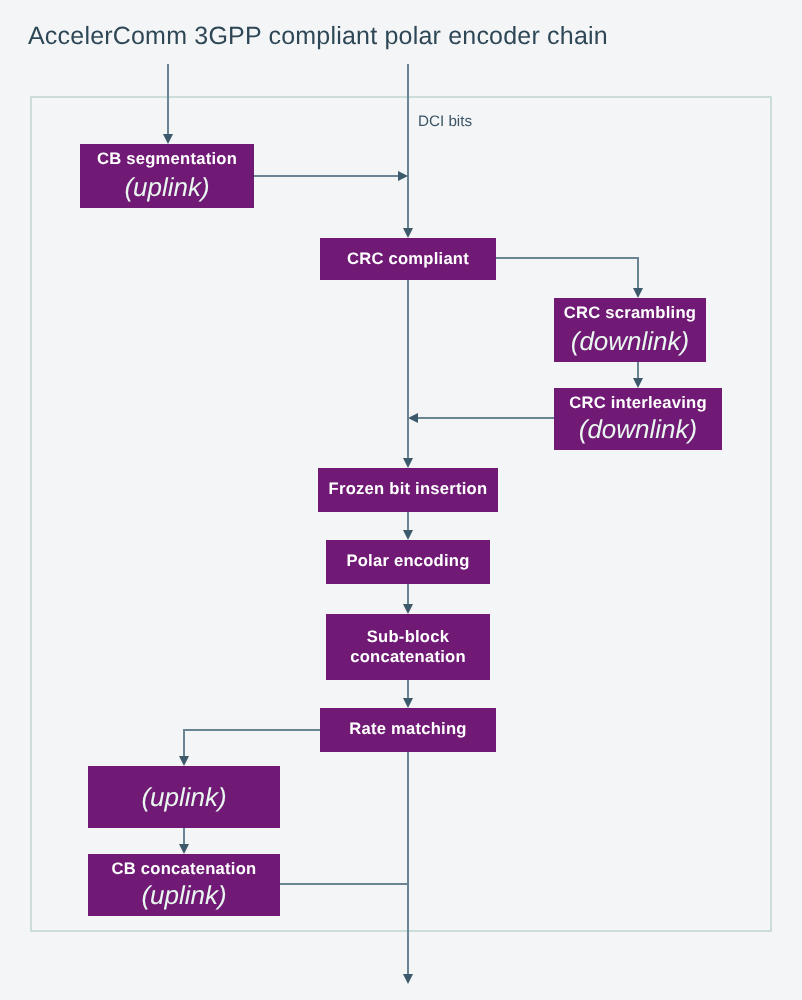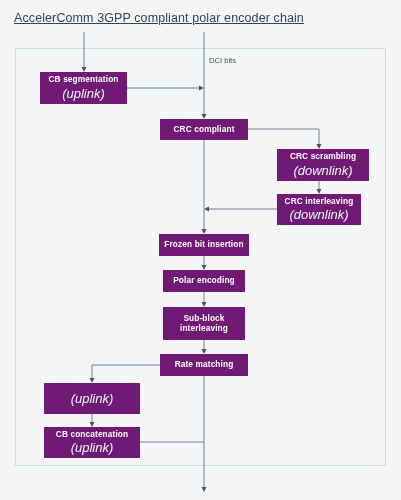--- a/index.html
+++ b/index.html
@@ -21,21 +21,20 @@
     height: 500px;
   }
   .title {
     position: absolute;
     left: 14px;
     top: 11px;
     font-size: 12.5px;
     color: #2e4756;
     letter-spacing: 0.1px;
     white-space: nowrap;
-    text-decoration: underline;
   }
   svg.wires {
     position: absolute;
     left: 0;
     top: 0;
     width: 401px;
     height: 500px;
     overflow: visible;
   }
   .container-box {
@@ -131,41 +130,41 @@
 
   <div class="node" style="left:40px; top:72px; width:87px; height:32px;">
     <span class="main">CB segmentation</span>
     <span class="sub">(uplink)</span>
   </div>
 
   <div class="node" style="left:160px; top:119px; width:88px; height:21px;">
     <span class="main">CRC compliant</span>
   </div>
 
-  <div class="node" style="left:277px; top:149px; width:92px; height:32px;">
+  <div class="node" style="left:277px; top:149px; width:76px; height:32px;">
     <span class="main">CRC scrambling</span>
     <span class="sub">(downlink)</span>
   </div>
 
   <div class="node" style="left:277px; top:194px; width:84px; height:31px;">
     <span class="main">CRC interleaving</span>
     <span class="sub">(downlink)</span>
   </div>
 
   <div class="node" style="left:159px; top:234px; width:90px; height:22px;">
     <span class="main">Frozen bit insertion</span>
   </div>
 
   <div class="node" style="left:163px; top:270px; width:82px; height:22px;">
     <span class="main">Polar encoding</span>
   </div>
 
   <div class="node" style="left:163px; top:307px; width:82px; height:33px;">
     <span class="main">Sub-block</span>
-    <span class="main">interleaving</span>
+    <span class="main">concatenation</span>
   </div>
 
   <div class="node" style="left:160px; top:354px; width:88px; height:22px;">
     <span class="main">Rate matching</span>
   </div>
 
   <div class="node" style="left:44px; top:383px; width:96px; height:31px;">
     <span class="sub">(uplink)</span>
   </div>
 

